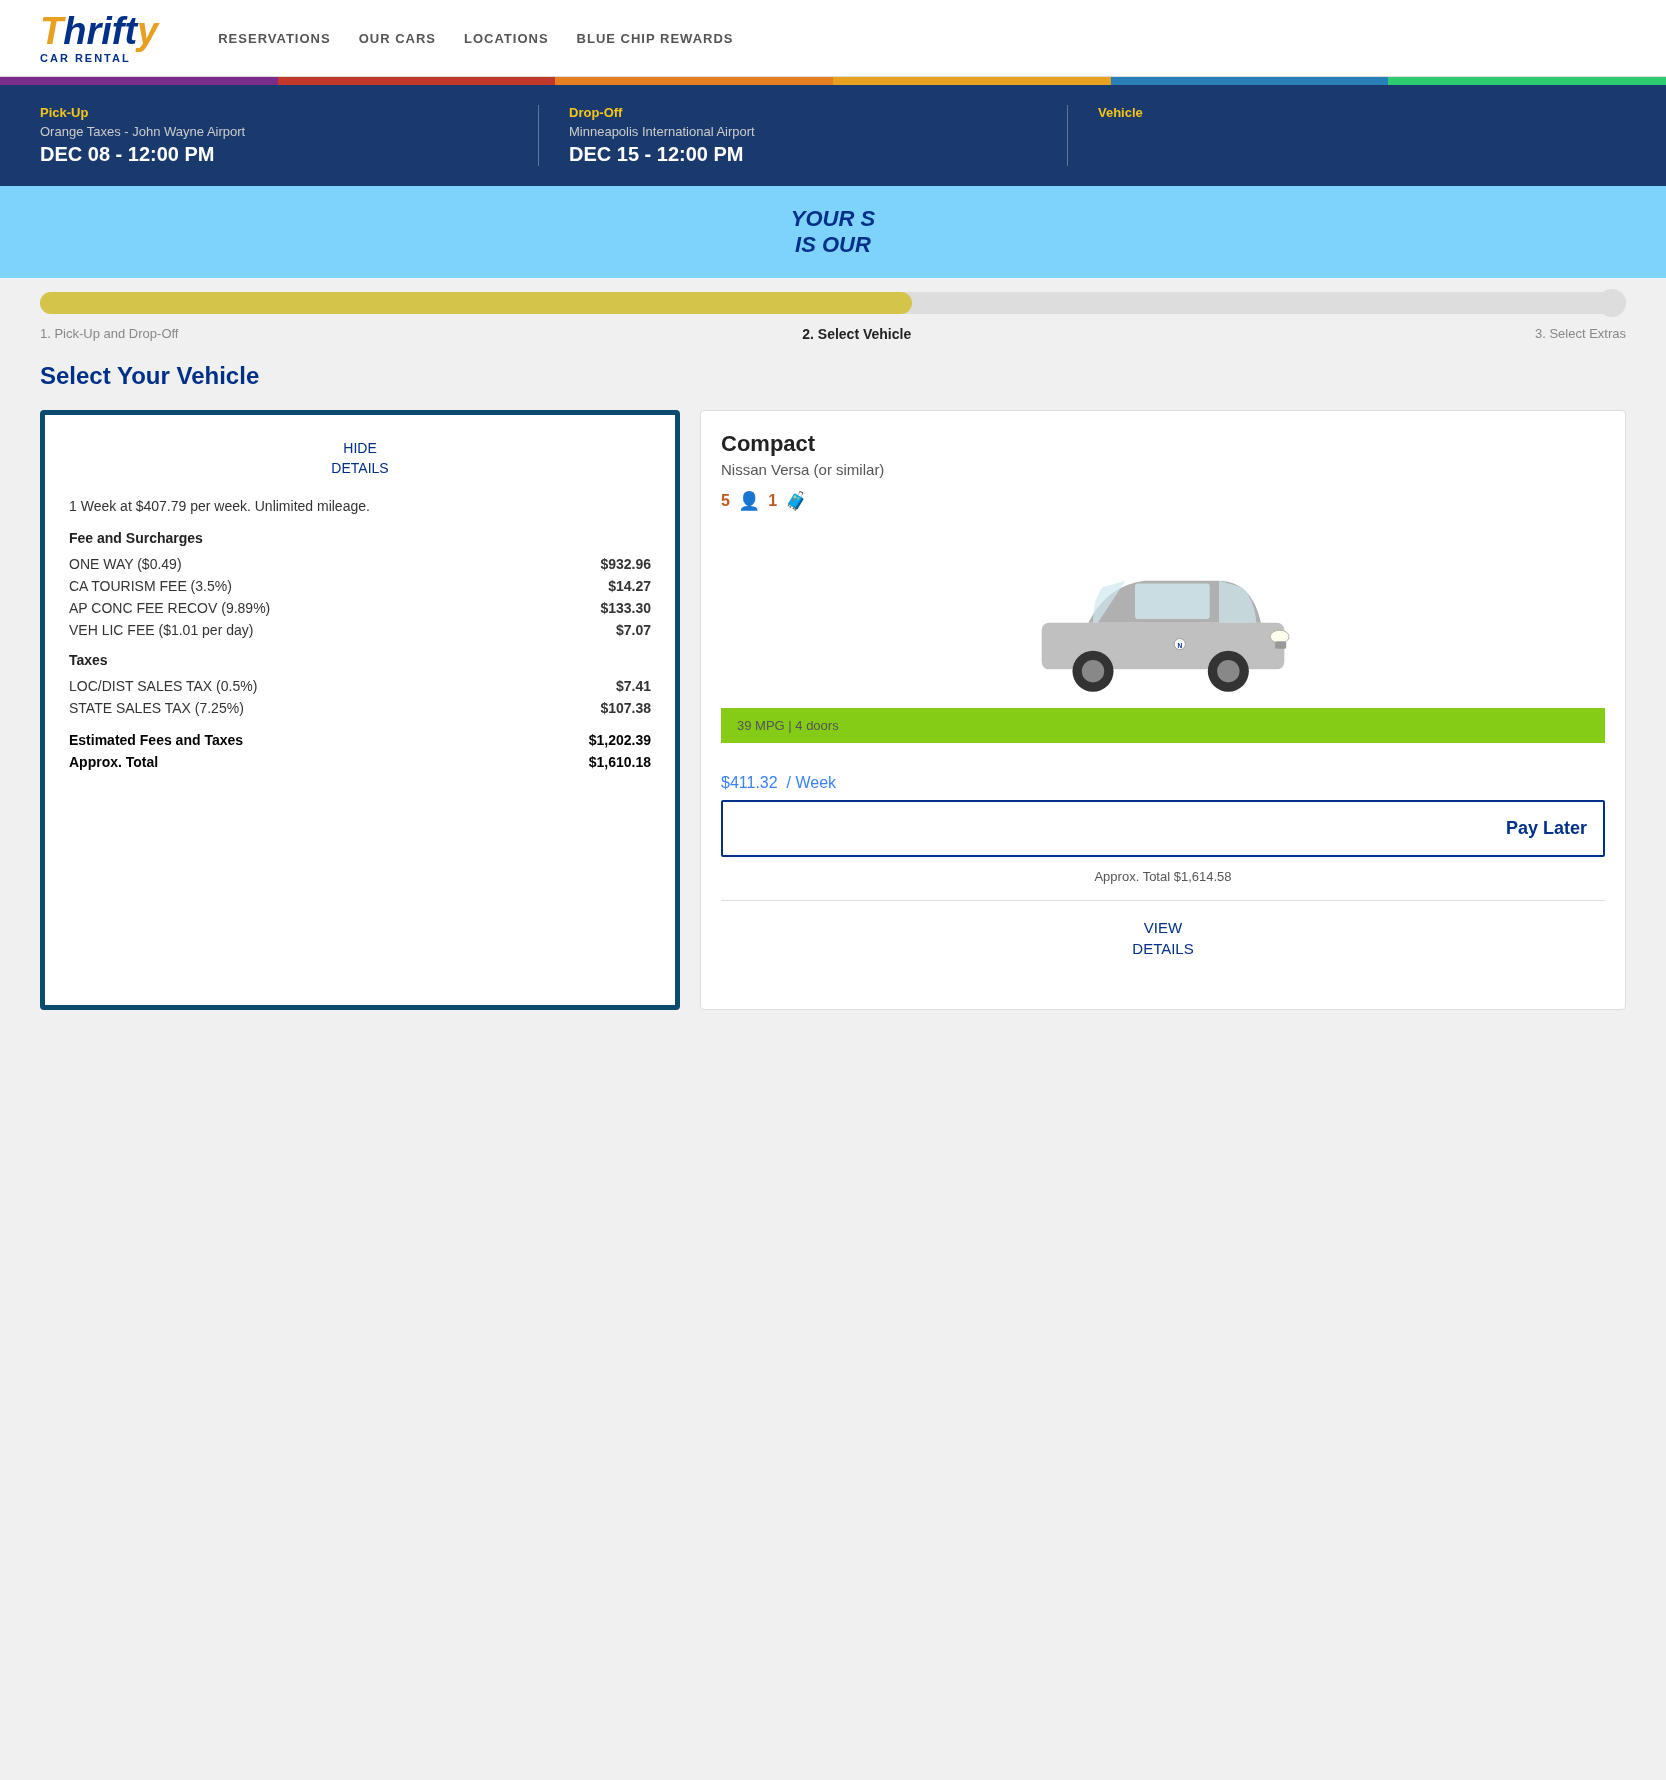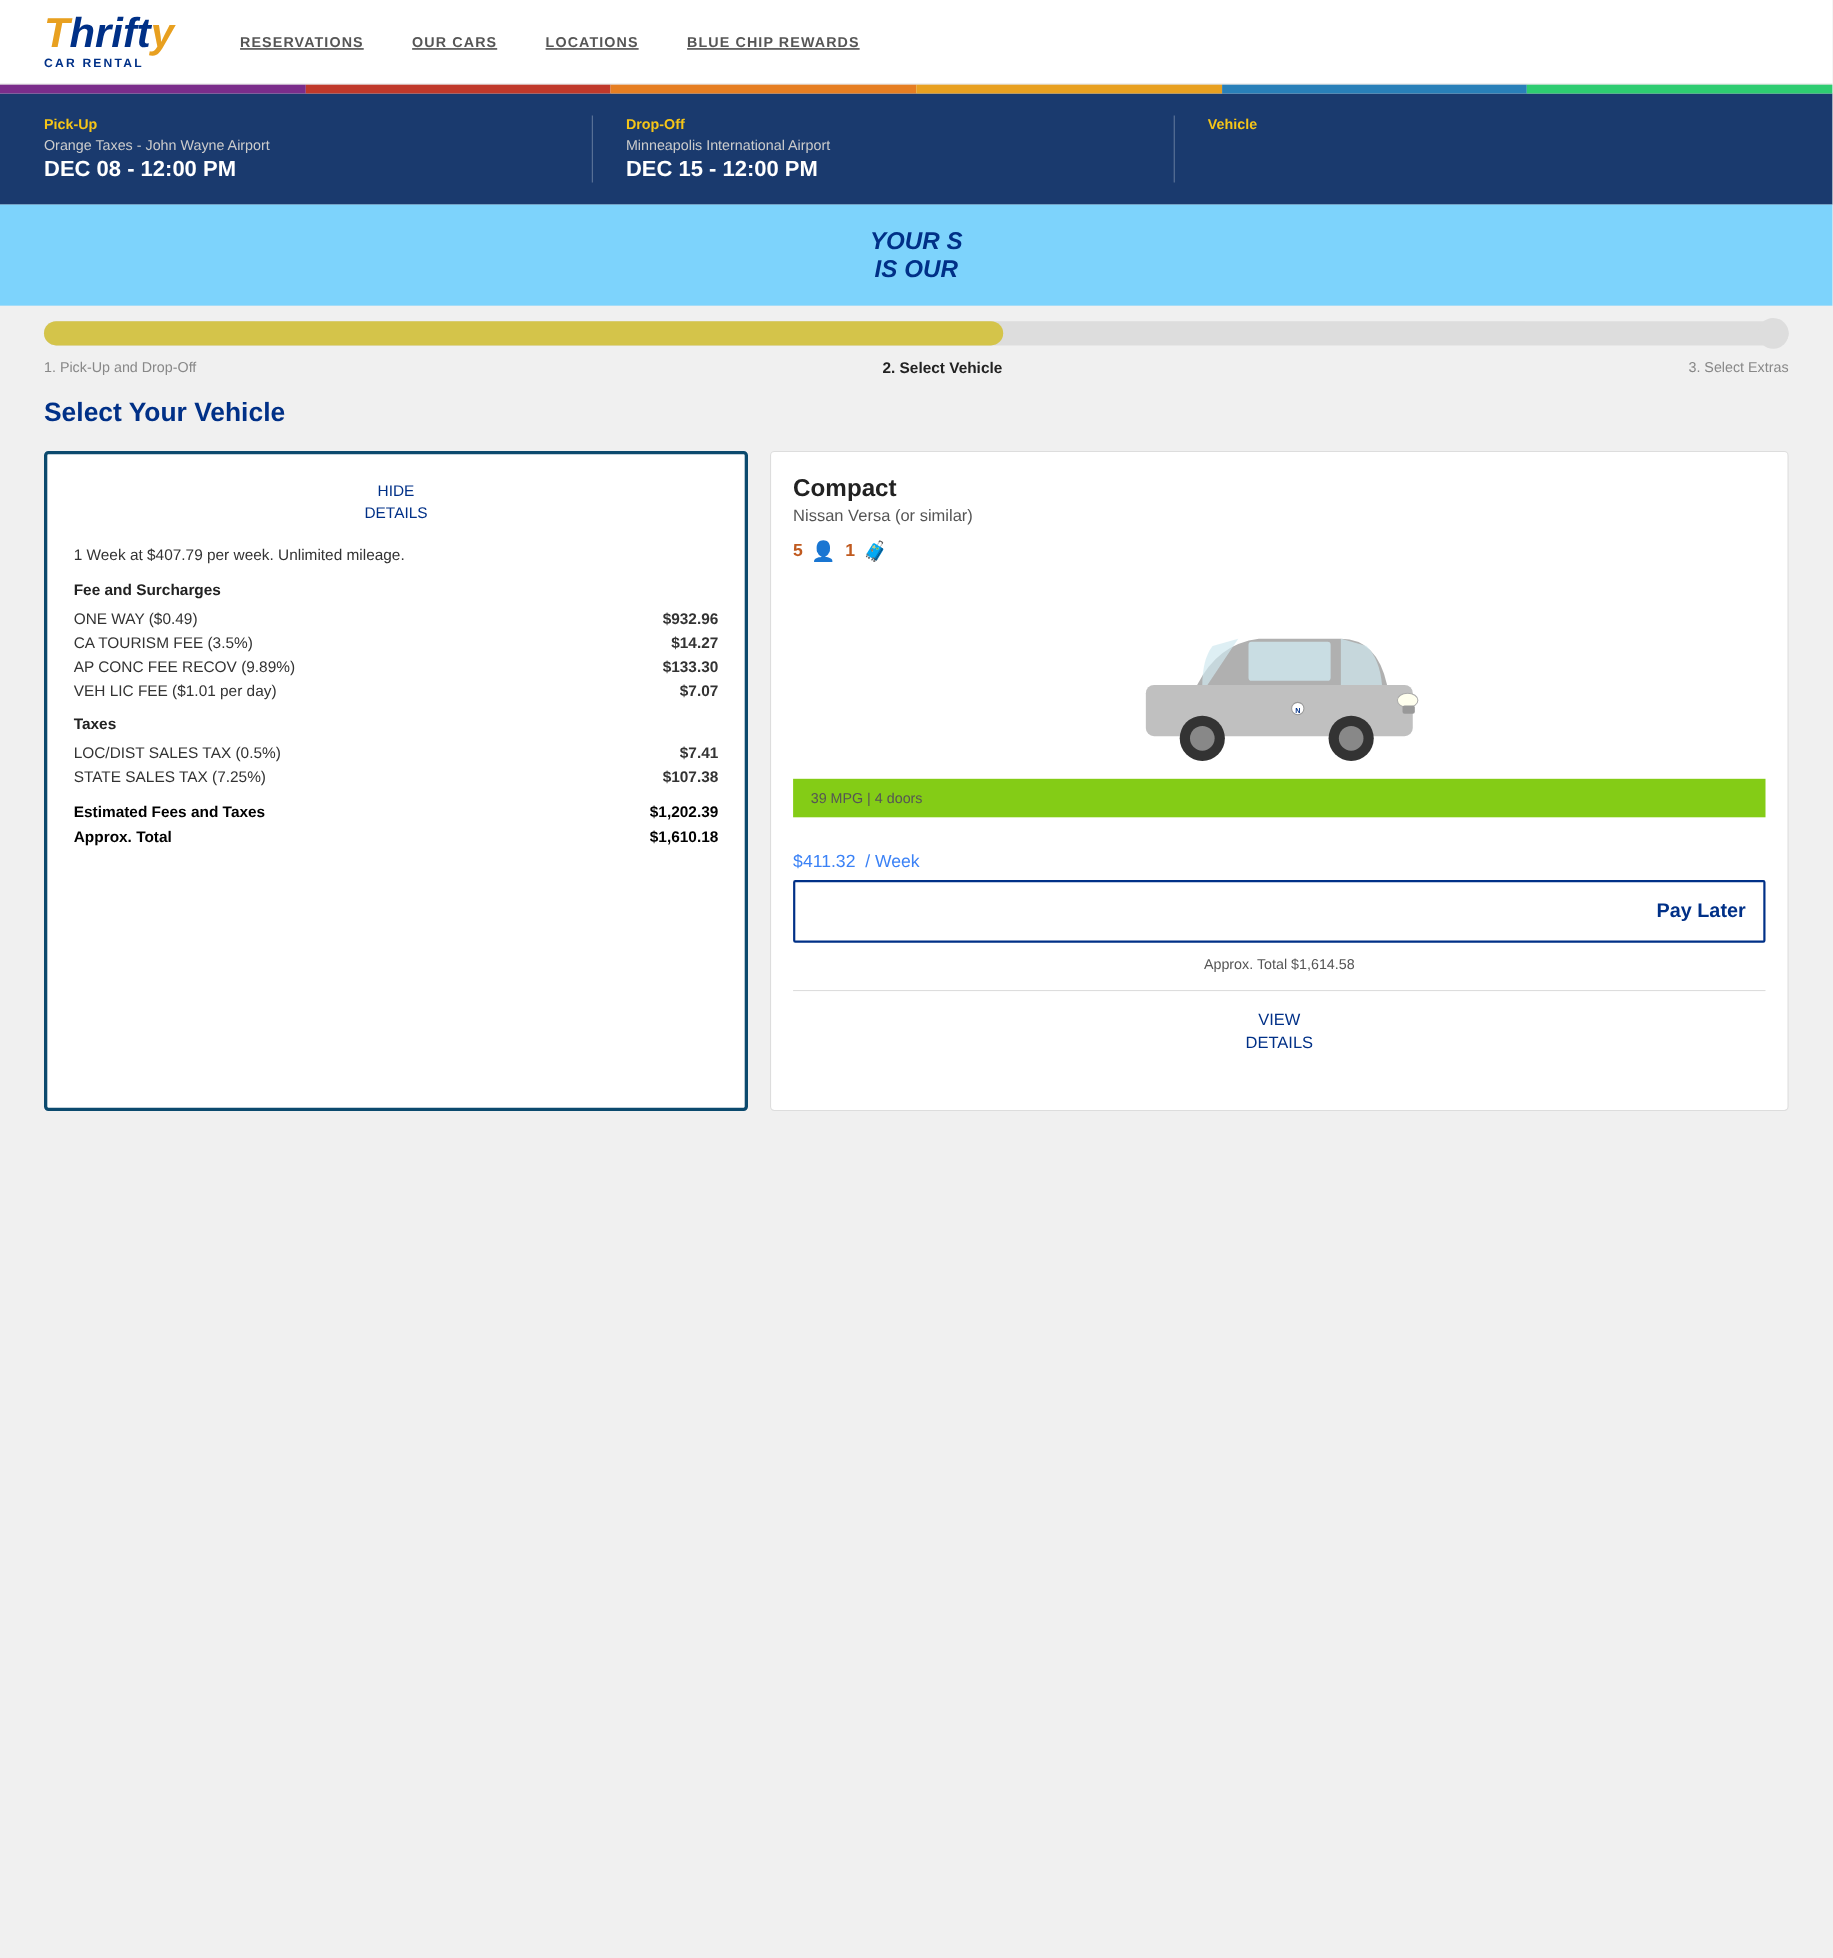--- a/index.html
+++ b/index.html
@@ -29,22 +29,21 @@
     .logo-thrifty span { color: #e8a020; }
     .logo-subtitle {
       font-size: 11px;
       color: #003087;
       letter-spacing: 2px;
       font-weight: bold;
       margin-top: 2px;
     }
     .nav {
       display: flex;
-      gap: 44px;
-      text-decoration: underline;
+      gap: 28px;
     }
     .nav-item {
       font-size: 13px;
       color: #555;
       letter-spacing: 1px;
       font-weight: 600;
       cursor: pointer;
       text-decoration: none;
     }
 
@@ -168,21 +167,21 @@
       background: #f0f0f0;
       padding: 10px 40px 40px 40px;
       display: flex;
       gap: 20px;
       align-items: flex-start;
     }
 
     
     .details-card {
       background: #fff;
-      border: 3px solid #0c4a6e;
+      border: 5px solid #0c4a6e;
       border-radius: 4px;
       padding: 24px;
       flex: 0 0 640px;
       min-height: 600px;
     }
     .hide-details-link {
       color: #003087;
       text-align: center;
       font-size: 14px;
       cursor: pointer;

